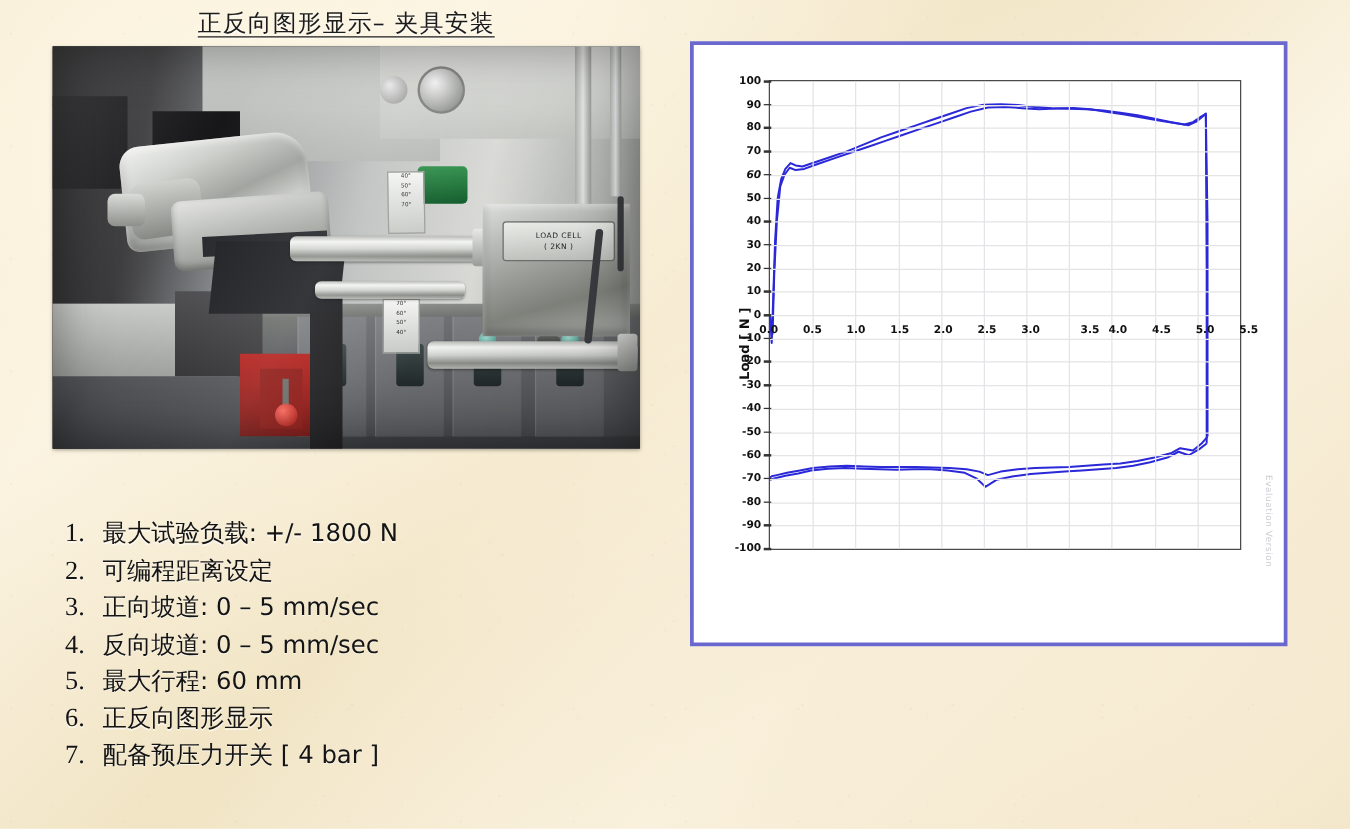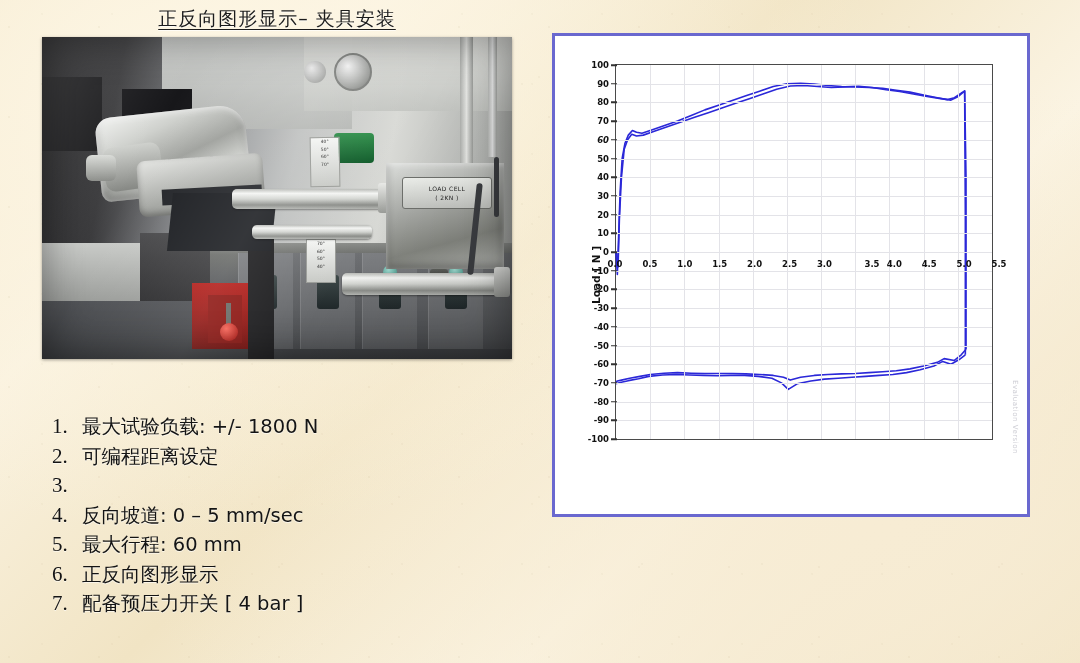--- a/index.html
+++ b/index.html
@@ -282,20 +282,21 @@
       <li>
         <span class="num">1.</span>
         <span class="txt">最大试验负载: +/- 1800 N</span>
       </li>
       <li>
         <span class="num">2.</span>
         <span class="txt">可编程距离设定</span>
       </li>
       <li>
         <span class="num">3.</span>
+        <span class="txt">正向坡道: 0 – 5 mm/sec</span>
       </li>
       <li>
         <span class="num">4.</span>
         <span class="txt">反向坡道: 0 – 5 mm/sec</span>
       </li>
       <li>
         <span class="num">5.</span>
         <span class="txt">最大行程: 60 mm</span>
       </li>
       <li>

